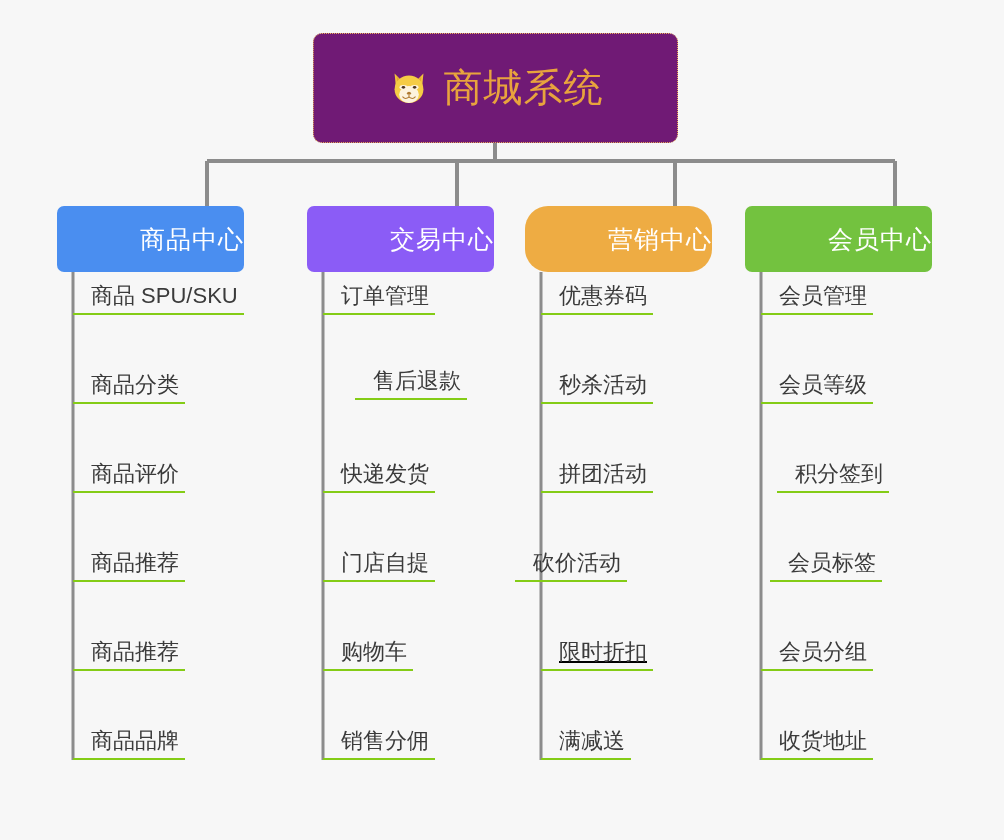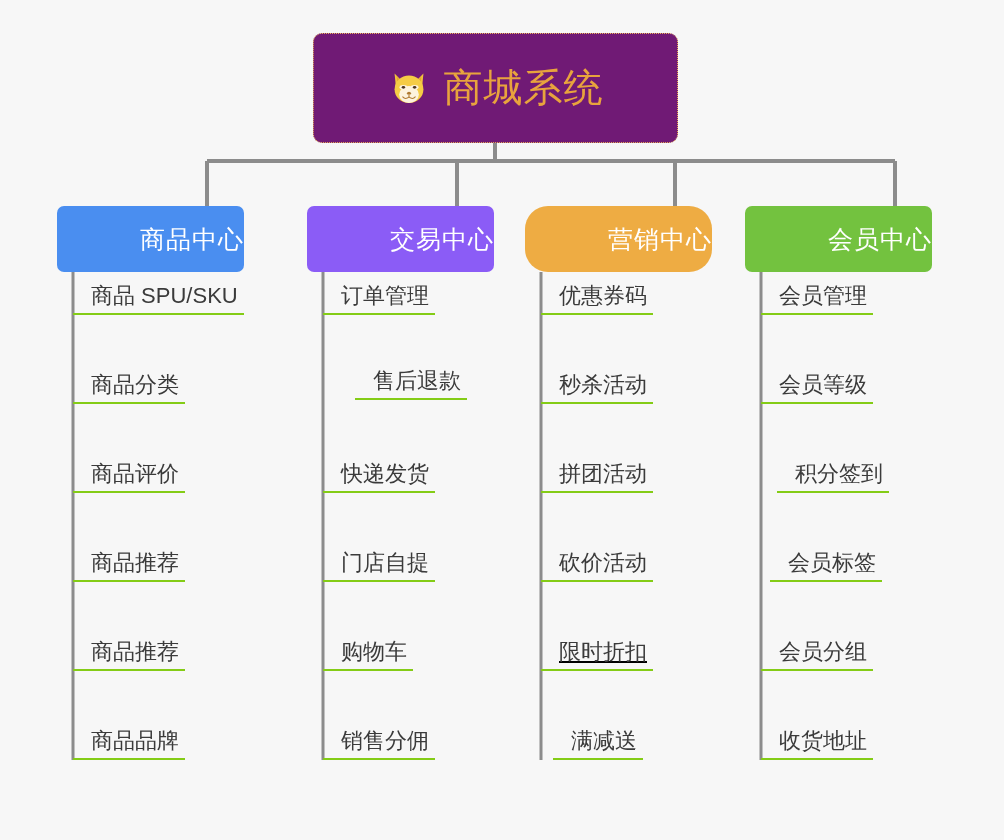--- a/index.html
+++ b/index.html
@@ -181,27 +181,27 @@
       </div>
       <div class="leaf" style="left: 541px; top: 271px;">
         <span class="leaf-label">优惠券码</span>
       </div>
       <div class="leaf" style="left: 541px; top: 360px;">
         <span class="leaf-label">秒杀活动</span>
       </div>
       <div class="leaf" style="left: 541px; top: 449px;">
         <span class="leaf-label">拼团活动</span>
       </div>
-      <div class="leaf" style="left: 541px; top: 538px;">
+      <div class="leaf" style="left: 515px; top: 538px;">
         <span class="leaf-label">砍价活动</span>
       </div>
       <div class="leaf" style="left: 541px; top: 627px; text-decoration: underline;">
         <span class="leaf-label">限时折扣</span>
       </div>
-      <div class="leaf" style="left: 541px; top: 716px; padding-left: 12px;">
+      <div class="leaf" style="left: 541px; top: 716px;">
         <span class="leaf-label">满减送</span>
       </div>
       <div class="cat-head" style="left: 745px; top: 206px; width: 187px; background: rgb(115, 194, 63);">
         <span>会员中心</span>
       </div>
       <div class="leaf" style="left: 761px; top: 271px;">
         <span class="leaf-label">会员管理</span>
       </div>
       <div class="leaf" style="left: 761px; top: 360px;">
         <span class="leaf-label">会员等级</span>

